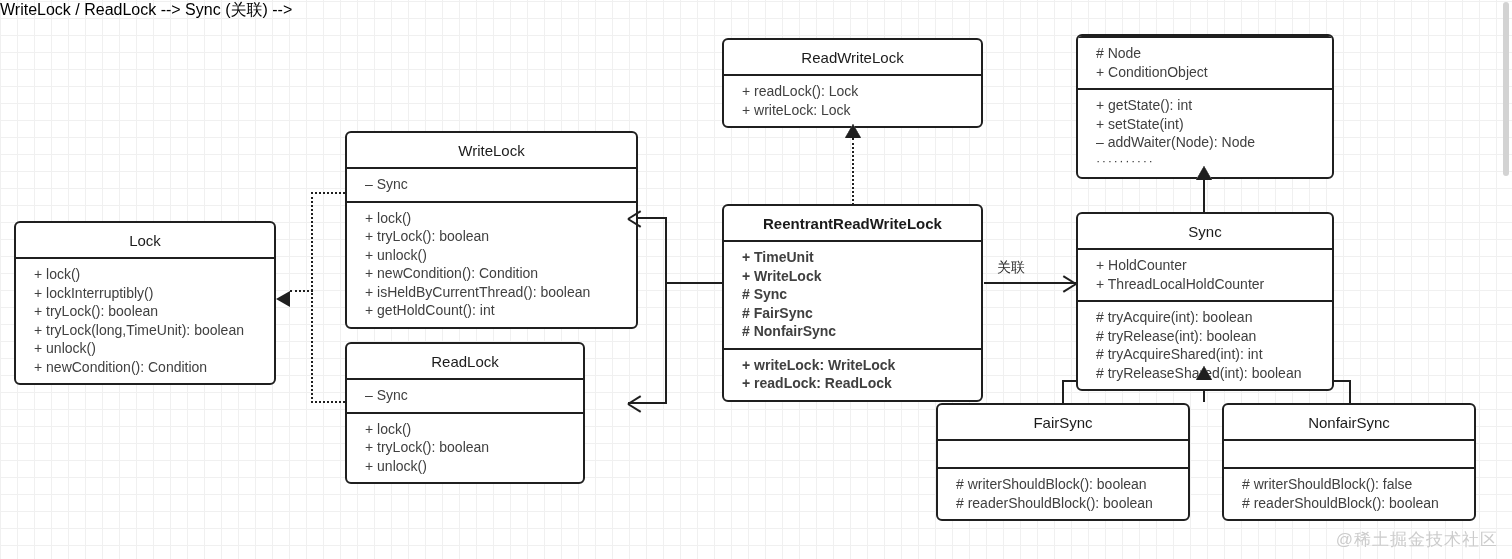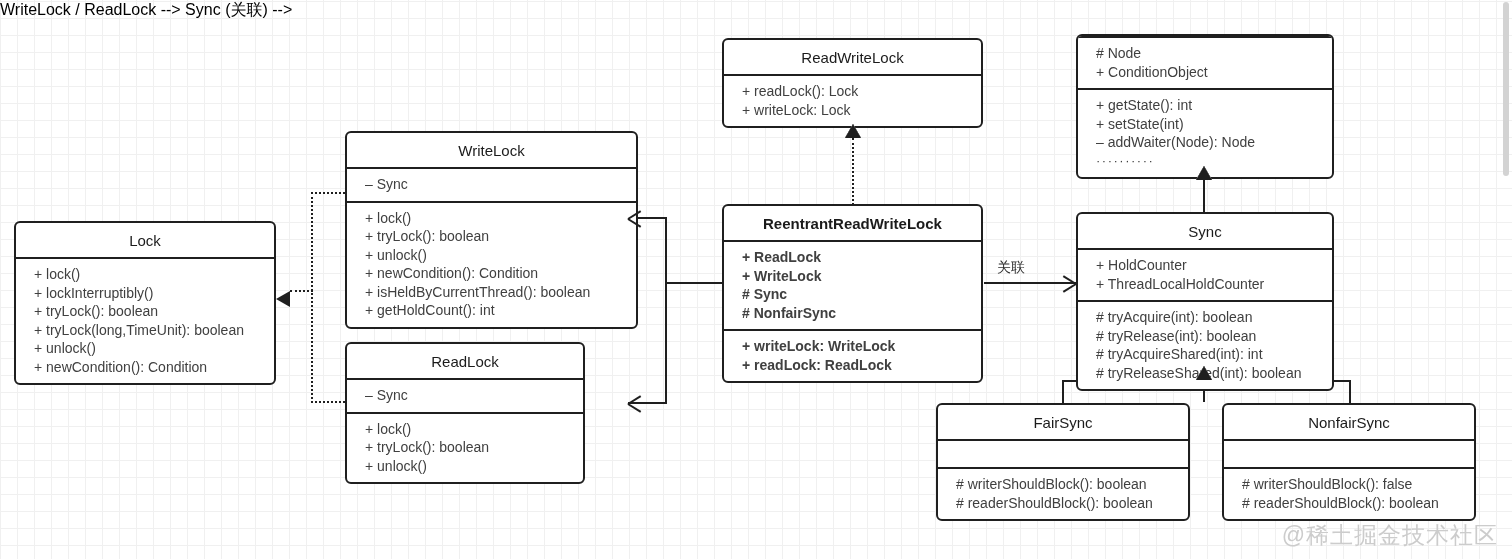--- a/index.html
+++ b/index.html
@@ -154,21 +154,21 @@
     font-size: 14px;
     color: #2b2b2b;
     white-space: nowrap;
     z-index: 6;
   }
 
   .watermark {
     position: absolute;
     right: 14px;
     bottom: 8px;
-    font-size: 23px;
+    font-size: 17px;
     color: #cccccc;
     letter-spacing: 1px;
     white-space: nowrap;
     z-index: 8;
     margin-left: 28px;
   }
 
   .scrollbar-track {
     position: absolute;
     top: 0;
@@ -297,23 +297,24 @@
       <div class="uml-row">+ readLock(): Lock</div>
       <div class="uml-row">+ writeLock: Lock</div>
     </div>
   </div>
 
   
   <div class="uml-box" style="left:722px; top:204px; width:261px;font-weight:bold;">
     <div class="uml-title">ReentrantReadWriteLock</div>
     <div class="uml-sep"></div>
     <div class="uml-compartment">
-      <div class="uml-row">+ ReadLock</div>
+      <div class="uml-row">+ TimeUnit</div>
       <div class="uml-row">+ WriteLock</div>
       <div class="uml-row"># Sync</div>
+      <div class="uml-row"># FairSync</div>
       <div class="uml-row"># NonfairSync</div>
     </div>
     <div class="uml-sep"></div>
     <div class="uml-compartment">
       <div class="uml-row">+ writeLock: WriteLock</div>
       <div class="uml-row">+ readLock: ReadLock</div>
     </div>
   </div>
 
   

